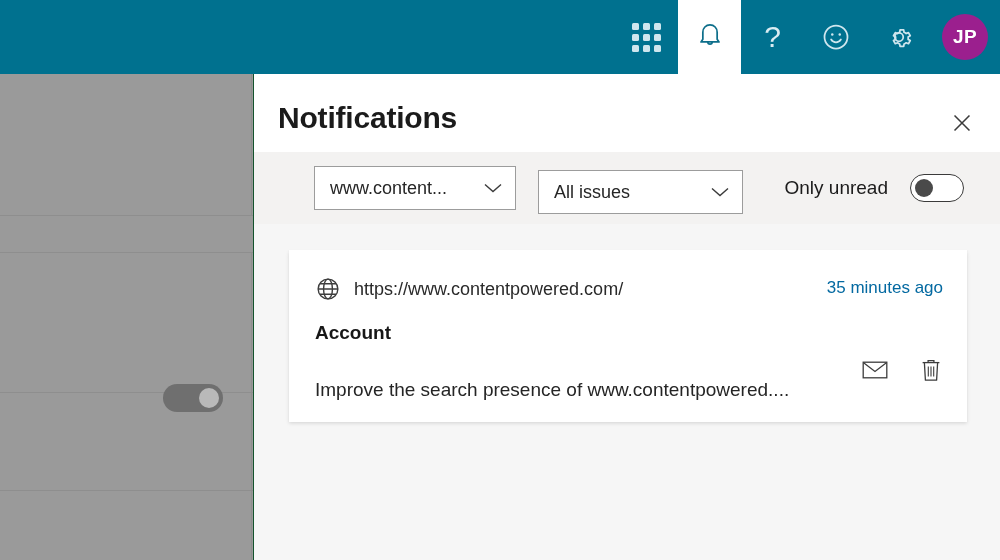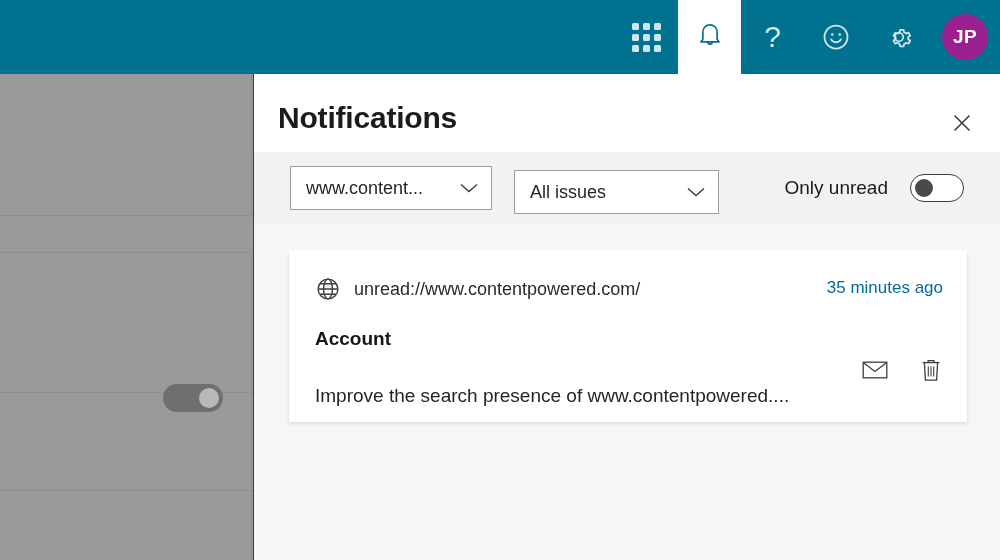--- a/index.html
+++ b/index.html
@@ -94,21 +94,21 @@
     display: flex; align-items: center; padding-left: 36px;
   }
   .dropdown {
     height: 44px; background: #ffffff; border: 1px solid #9c9c9c;
     display: flex; align-items: center; justify-content: space-between;
     padding: 0 12px 0 15px; cursor: pointer;
   }
   .dropdown .dd-label {
     font-size: 18px; color: #262626; white-space: nowrap; overflow: hidden;
   }
-  .dd-1 { width: 202px; }
+  .dd-1 { width: 202px; margin-left: 24px; }
   .dd-2 { width: 205px; margin-left: 22px; margin-top: 8px; }
   .chev { margin-left: 10px; flex: 0 0 auto; }
   .unread-wrap {
     position: absolute; right: 36px; top: 0; height: 72px;
     display: flex; align-items: center; gap: 22px;
   }
   .unread-label { font-size: 19px; color: #1b1b1b; font-weight: 400; }
   .switch {
     width: 54px; height: 28px; border-radius: 14px;
     border: 1px solid #3b3b3b; background: #ffffff;
@@ -126,21 +126,21 @@
     padding: 26px 24px 0 26px;
   }
   .note-top { display: flex; align-items: center; }
   .globe { flex: 0 0 auto; margin-right: 13px; }
   .note-url { font-size: 18px; color: #2a2a2a; }
   .note-time {
     position: absolute; right: 24px; top: 28px;
     font-size: 17px; color: #0369a1;
   }
   .note-heading {
-    margin-top: 26px; font-size: 19px; font-weight: 700; color: #171717;
+    margin-top: 20px; font-size: 19px; font-weight: 700; color: #171717;
   }
   .note-bottom {
     display: flex; align-items: center; margin-top: 16px;
   }
   .note-text { font-size: 19px; color: #252525; margin-top: 19px; }
   .note-actions {
     position: absolute; right: 22px; bottom: 38px;
     display: flex; align-items: center; gap: 28px;
   }
   .act-btn { cursor: pointer; display: flex; align-items: center; justify-content: center;
@@ -250,21 +250,21 @@
 
     <div class="card-area">
       <div class="note-card">
 
         <div class="note-top">
           <svg class="globe" width="26" height="26" viewBox="0 0 24 24" fill="none">
             <circle cx="12" cy="12" r="9.1" stroke="#3d3d3d" stroke-width="1.3"></circle>
             <ellipse cx="12" cy="12" rx="4.1" ry="9.1" stroke="#3d3d3d" stroke-width="1.3"></ellipse>
             <path d="M2.9 12h18.2M4.6 7.2h14.8M4.6 16.8h14.8" stroke="#3d3d3d" stroke-width="1.3"></path>
           </svg>
-          <span class="note-url">unread://www.contentpowered.com/</span>
+          <span class="note-url">https://www.contentpowered.com/</span>
         </div>
 
         <div class="note-time">35 minutes ago</div>
 
         <div class="note-heading">Account</div>
 
         <div class="note-bottom">
           <span class="note-text">Improve the search presence of www.contentpowered....</span>
         </div>
 

